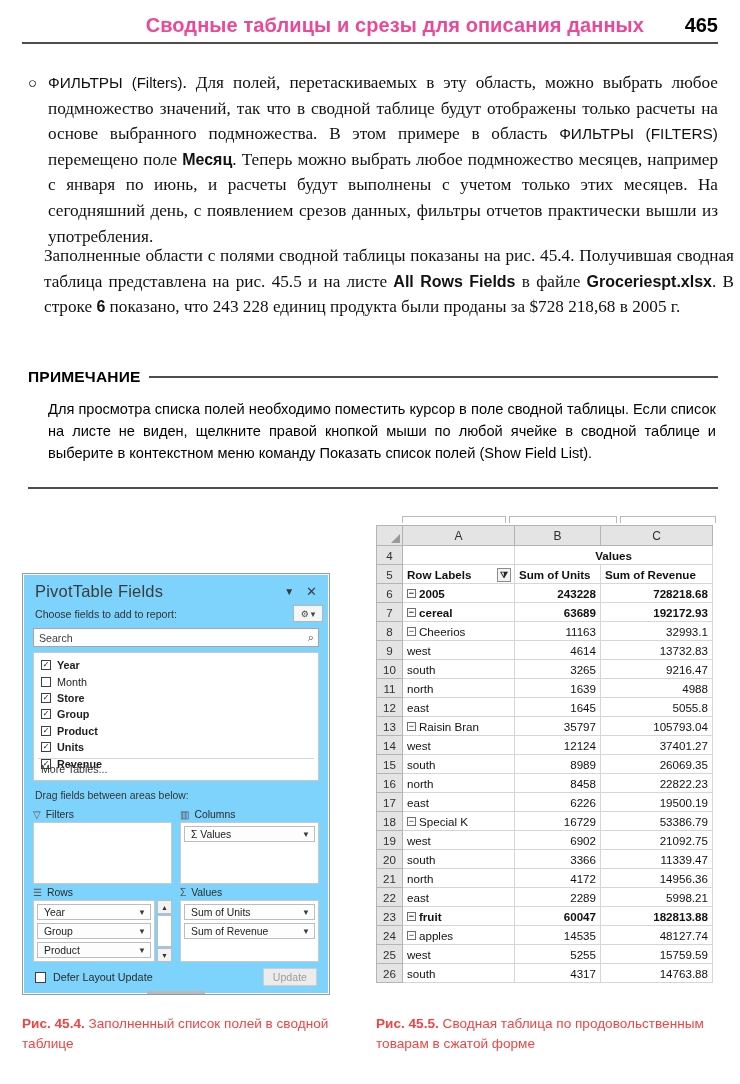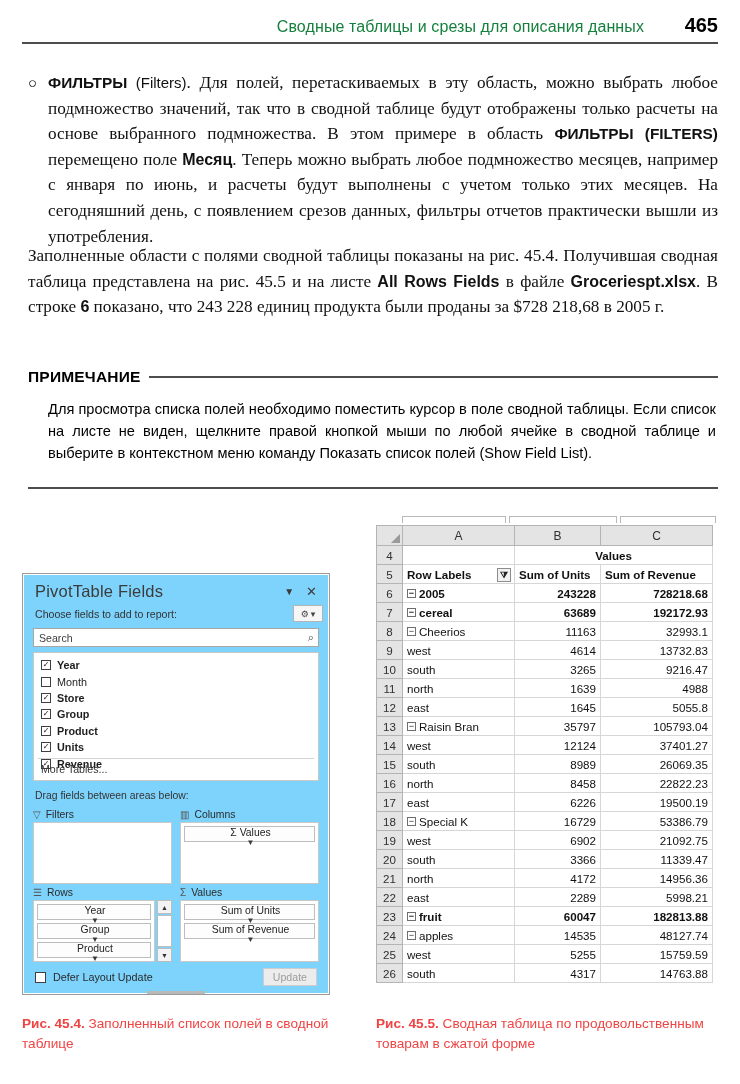--- a/index.html
+++ b/index.html
@@ -14,21 +14,21 @@
   }
 
   
   .page-header {
     position: absolute; left: 0; top: 14px; width: 740px;
     display: flex; align-items: baseline; justify-content: flex-end;
     padding-right: 22px;
   }
   .page-header .head-title {
     font-family: "Liberation Sans", sans-serif;
-    font-size: 16px; font-weight: 400; color: #15803d;
+    font-size: 20px; font-weight: 700; color: #ec4899;
     letter-spacing: .1px;
   }
   .page-header .page-no {
     font-family: "Liberation Sans", sans-serif;
     font-size: 20px; font-weight: 700; color: #000;
     margin-left: 32px; min-width: 42px; text-align: right;
   }
   .head-rule {
     position: absolute; left: 22px; top: 42px; width: 696px; height: 2px;
     background: #4d4d4d;
@@ -43,26 +43,26 @@
     font-family: "Liberation Sans", sans-serif;
     font-size: 15px; line-height: 25.6px; color: #000;
     width: 20px; flex: 0 0 20px;
   }
   .bullet-body {
     flex: 1 1 auto;
     font-size: 17.2px; line-height: 25.6px;
     text-align: justify;
     text-justify: inter-word;
   }
-  .b { font-family:"Liberation Sans", sans-serif; font-weight:700; font-size:15.4px; }
+  .b { font-family:"Liberation Sans", sans-serif; font-weight:400; font-size:15.4px; }
   .bn { font-family:"Liberation Sans", sans-serif; font-weight:400; font-size:15px; }
   .sb { font-family:"Liberation Sans", sans-serif; font-weight:700; font-size:16px; }
 
   .para {
-    position: absolute; left: 28px; width: 690px;
+    position: absolute; left: 44px; width: 690px;
     font-size: 17.2px; line-height: 25.6px;
     text-align: justify; text-justify: inter-word;
   }
   #para-1 { top: 243px; }
 
   
   .note-wrap { position: absolute; left: 28px; top: 368px; width: 690px; }
   .note-head {
     display: flex; align-items: center; gap: 8px;
   }
@@ -138,21 +138,21 @@
   .area-head { display:flex; align-items:center; gap:5px; font-size:10.4px; color:#2b2b2b; height:16px;}
   .area-head .ah-ico { font-size:10px; color:#555; }
   .area-box {
     background:#fff; border:1px solid #c9c9c9; height:62px; padding:3px;
     display:flex; flex-direction:column; gap:3px;
   }
   .area-box.rows { height:62px; }
   .pill {
     border:1px solid #bdbdbd; background:#fdfdfd; height:16px;
     display:flex; align-items:center; padding: 0 4px 0 6px;
-    font-size:10.4px; color:#222;flex-direction:column;
+    font-size:10.4px; color:#222;
   }
   .pill .pill-lbl { flex:1 1 auto;}
   .pill .pill-caret { font-size:8px; color:#3a3a3a;}
   .rows-wrap { display:flex; gap:2px; }
   .rows-wrap .area-box { flex:1 1 auto; }
   .rows-spin { width:15px; display:flex; flex-direction:column; justify-content:space-between; }
   .spin-btn {
     border:1px solid #bdbdbd; background:#f3f3f3; height:14px;
     display:flex; align-items:center; justify-content:center; font-size:7px; color:#333;
   }

